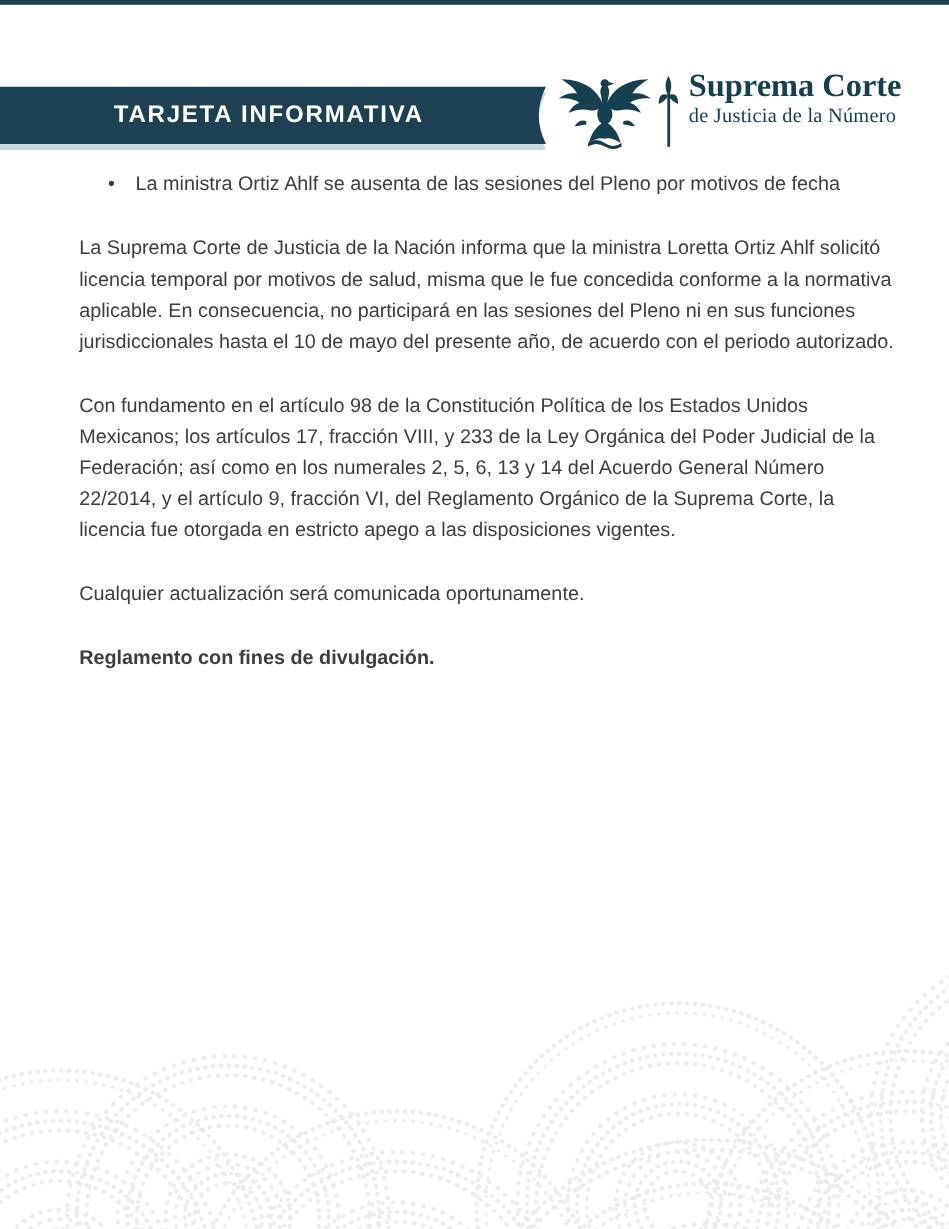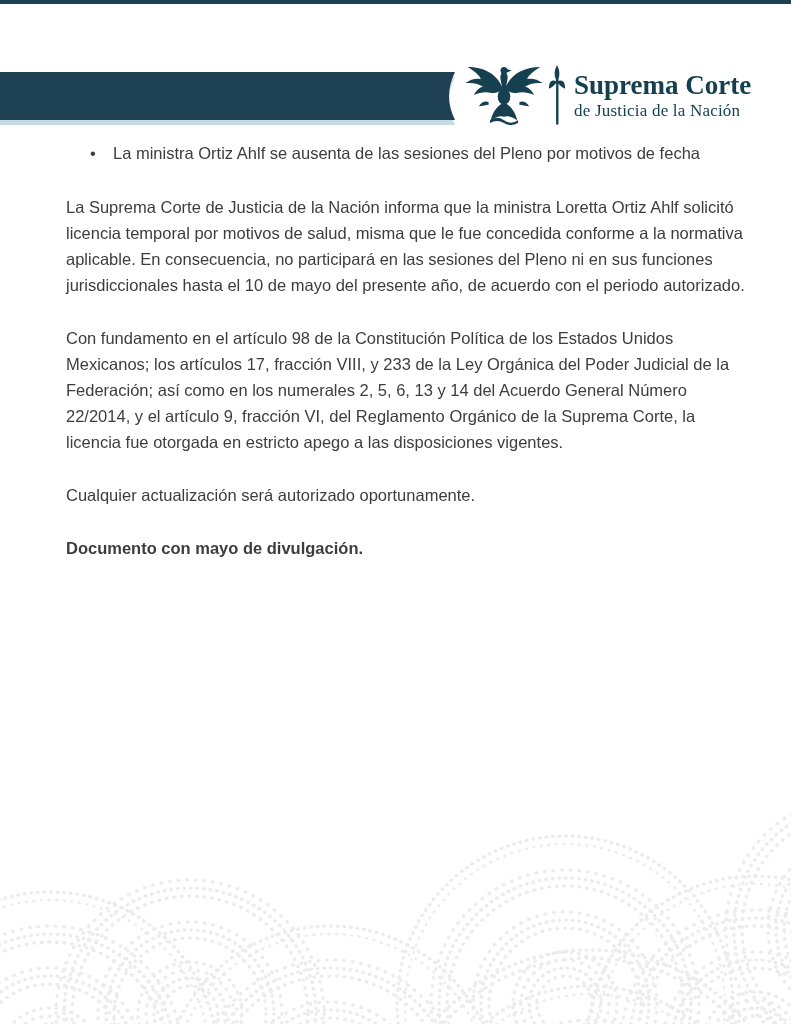--- a/index.html
+++ b/index.html
@@ -26,21 +26,21 @@
   .banner-title{
     position:absolute;top:72px;left:0;width:448px;height:48px;
     display:flex;align-items:center;justify-content:center;
     color:#ffffff;font-size:20px;font-weight:bold;letter-spacing:1.5px;
     z-index:3;
   }
 
   
   .logo{
     position:absolute;top:58px;left:462px;width:300px;height:74px;
-    display:flex;align-items:center;
+    display:flex;align-items:flex-start;
   }
   .logo-eagle{width:84px;height:72px;flex:0 0 auto;}
   .logo-staff{width:18px;height:70px;flex:0 0 auto;margin-left:2px;}
   .logo-text{margin-left:8px;color:#16404f;line-height:1;}
   .logo-line1{
     font-family:"Liberation Serif", serif;
     font-weight:bold;font-size:27px;letter-spacing:0px;
   }
   .logo-line2{
     font-family:"Liberation Serif", serif;
@@ -74,20 +74,21 @@
 <body>
 
 <div class="page">
 
   <div class="topbar"></div>
 
   <svg class="banner-wrap" viewBox="0 0 470 53" width="470" height="53" aria-hidden="true">
     <path d="M0 3 H455 C447 19 447 35 455 51 H0 Z" fill="#c5dae3" transform="translate(0,2)"></path>
     <path d="M0 0 H455 C447 16 447 32 455 48 H0 Z" fill="#1d4152"></path>
   </svg>
+  <div class="banner-title">TARJETA INFORMATIVA</div>
 
   <div class="logo">
     <svg class="logo-eagle" viewBox="0 0 120 100" aria-hidden="true">
       <g fill="#16404f">
 
         <path d="M58 40 C52 24 36 10 8 10 C18 16 24 21 27 27 C18 26 12 28 5 33
                  C16 32 24 34 30 38 C24 40 20 44 17 50 C26 46 34 45 42 47
                  C48 48 54 46 58 40 Z"></path>
 
         <path d="M62 40 C68 24 84 10 112 10 C102 16 96 21 93 27 C102 26 108 28 115 33
@@ -111,37 +112,37 @@
     <svg class="logo-staff" viewBox="0 0 20 70" aria-hidden="true">
       <g fill="#16404f">
         <rect x="9" y="6" width="2.6" height="62" rx="1.3"></rect>
         <path d="M10 2 C6.5 8 6.5 15 10 20 C13.5 15 13.5 8 10 2 Z"></path>
         <path d="M10 20 C4 17 1 20 1 28 C5.5 26 8.5 23 10 20 Z"></path>
         <path d="M10 20 C16 17 19 20 19 28 C14.5 26 11.5 23 10 20 Z"></path>
       </g>
     </svg>
     <div class="logo-text">
       <div class="logo-line1">Suprema Corte</div>
-      <div class="logo-line2">de Justicia de la Nación</div>
+      <div class="logo-line2">de Justicia de la Número</div>
     </div>
   </div>
 
   <div class="content">
 
 
     <div class="bullet-row">
       <span class="bullet-dot">•</span>
       <span class="bullet-text">La ministra Ortiz Ahlf se ausenta de las sesiones del Pleno por motivos de fecha</span>
     </div>
 
     <p class="para">La Suprema Corte de Justicia de la Nación informa que la ministra Loretta Ortiz Ahlf solicitó licencia temporal por motivos de salud, misma que le fue concedida conforme a la normativa aplicable. En consecuencia, no participará en las sesiones del Pleno ni en sus funciones jurisdiccionales hasta el 10 de mayo del presente año, de acuerdo con el periodo autorizado.</p>
     <p class="para">Con fundamento en el artículo 98 de la Constitución Política de los Estados Unidos Mexicanos; los artículos 17, fracción VIII, y 233 de la Ley Orgánica del Poder Judicial de la Federación; así como en los numerales 2, 5, 6, 13 y 14 del Acuerdo General Número 22/2014, y el artículo 9, fracción VI, del Reglamento Orgánico de la Suprema Corte, la licencia fue otorgada en estricto apego a las disposiciones vigentes.</p>
-    <p class="para">Cualquier actualización será autorizado oportunamente.</p>
-
-    <p class="footer-note">Documento con mayo de divulgación.</p>
+    <p class="para">Cualquier actualización será comunicada oportunamente.</p>
+
+    <p class="footer-note">Reglamento con fines de divulgación.</p>
   </div>
 
   <svg class="watermark" id="watermark" viewBox="0 0 791 310" aria-hidden="true">
       <circle cx="50" cy="346" r="28" fill="none" stroke="#ececec" stroke-width="3.4" stroke-linecap="round" stroke-dasharray="0.6 7"></circle>
       <circle cx="50" cy="346" r="36" fill="none" stroke="#ececec" stroke-width="3.4" stroke-linecap="round" stroke-dasharray="0.6 6"></circle>
       <circle cx="50" cy="346" r="44" fill="none" stroke="#ececec" stroke-width="3.4" stroke-linecap="round" stroke-dasharray="0.6 8"></circle>
       <circle cx="50" cy="346" r="52" fill="none" stroke="#ececec" stroke-width="3.4" stroke-linecap="round" stroke-dasharray="0.6 7"></circle>
       <circle cx="50" cy="346" r="76" fill="none" stroke="#ececec" stroke-width="3.4" stroke-linecap="round" stroke-dasharray="0.6 7"></circle>
       <circle cx="50" cy="346" r="84" fill="none" stroke="#ececec" stroke-width="3.4" stroke-linecap="round" stroke-dasharray="0.6 6"></circle>
       <circle cx="50" cy="346" r="92" fill="none" stroke="#ececec" stroke-width="3.4" stroke-linecap="round" stroke-dasharray="0.6 8"></circle>

